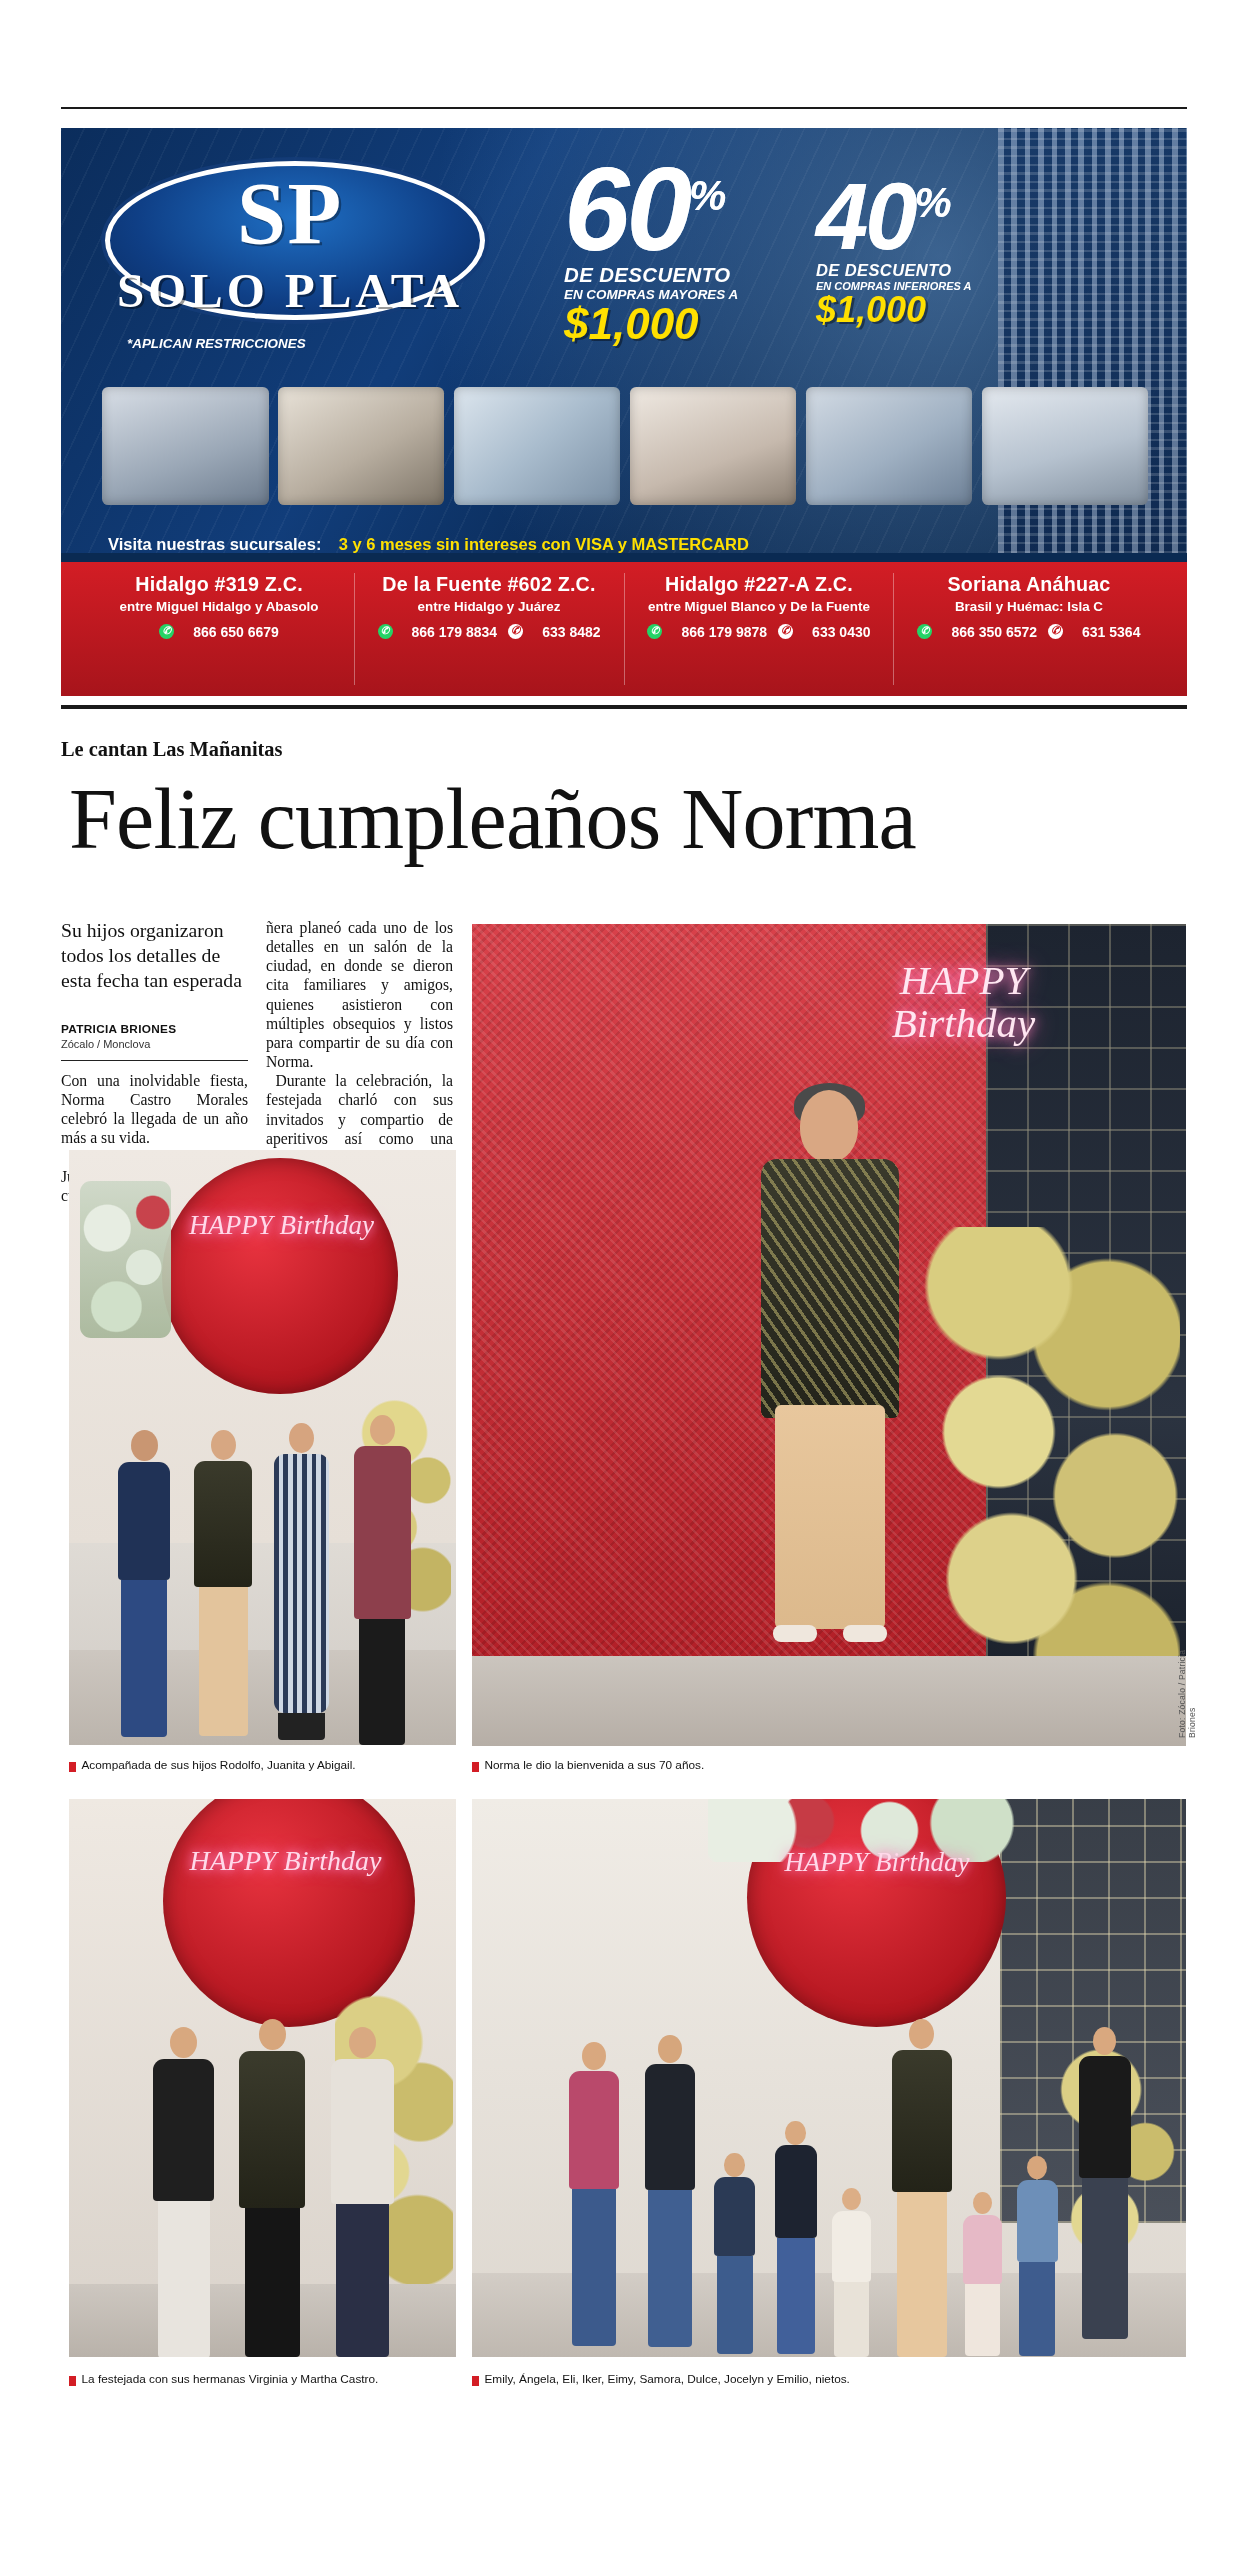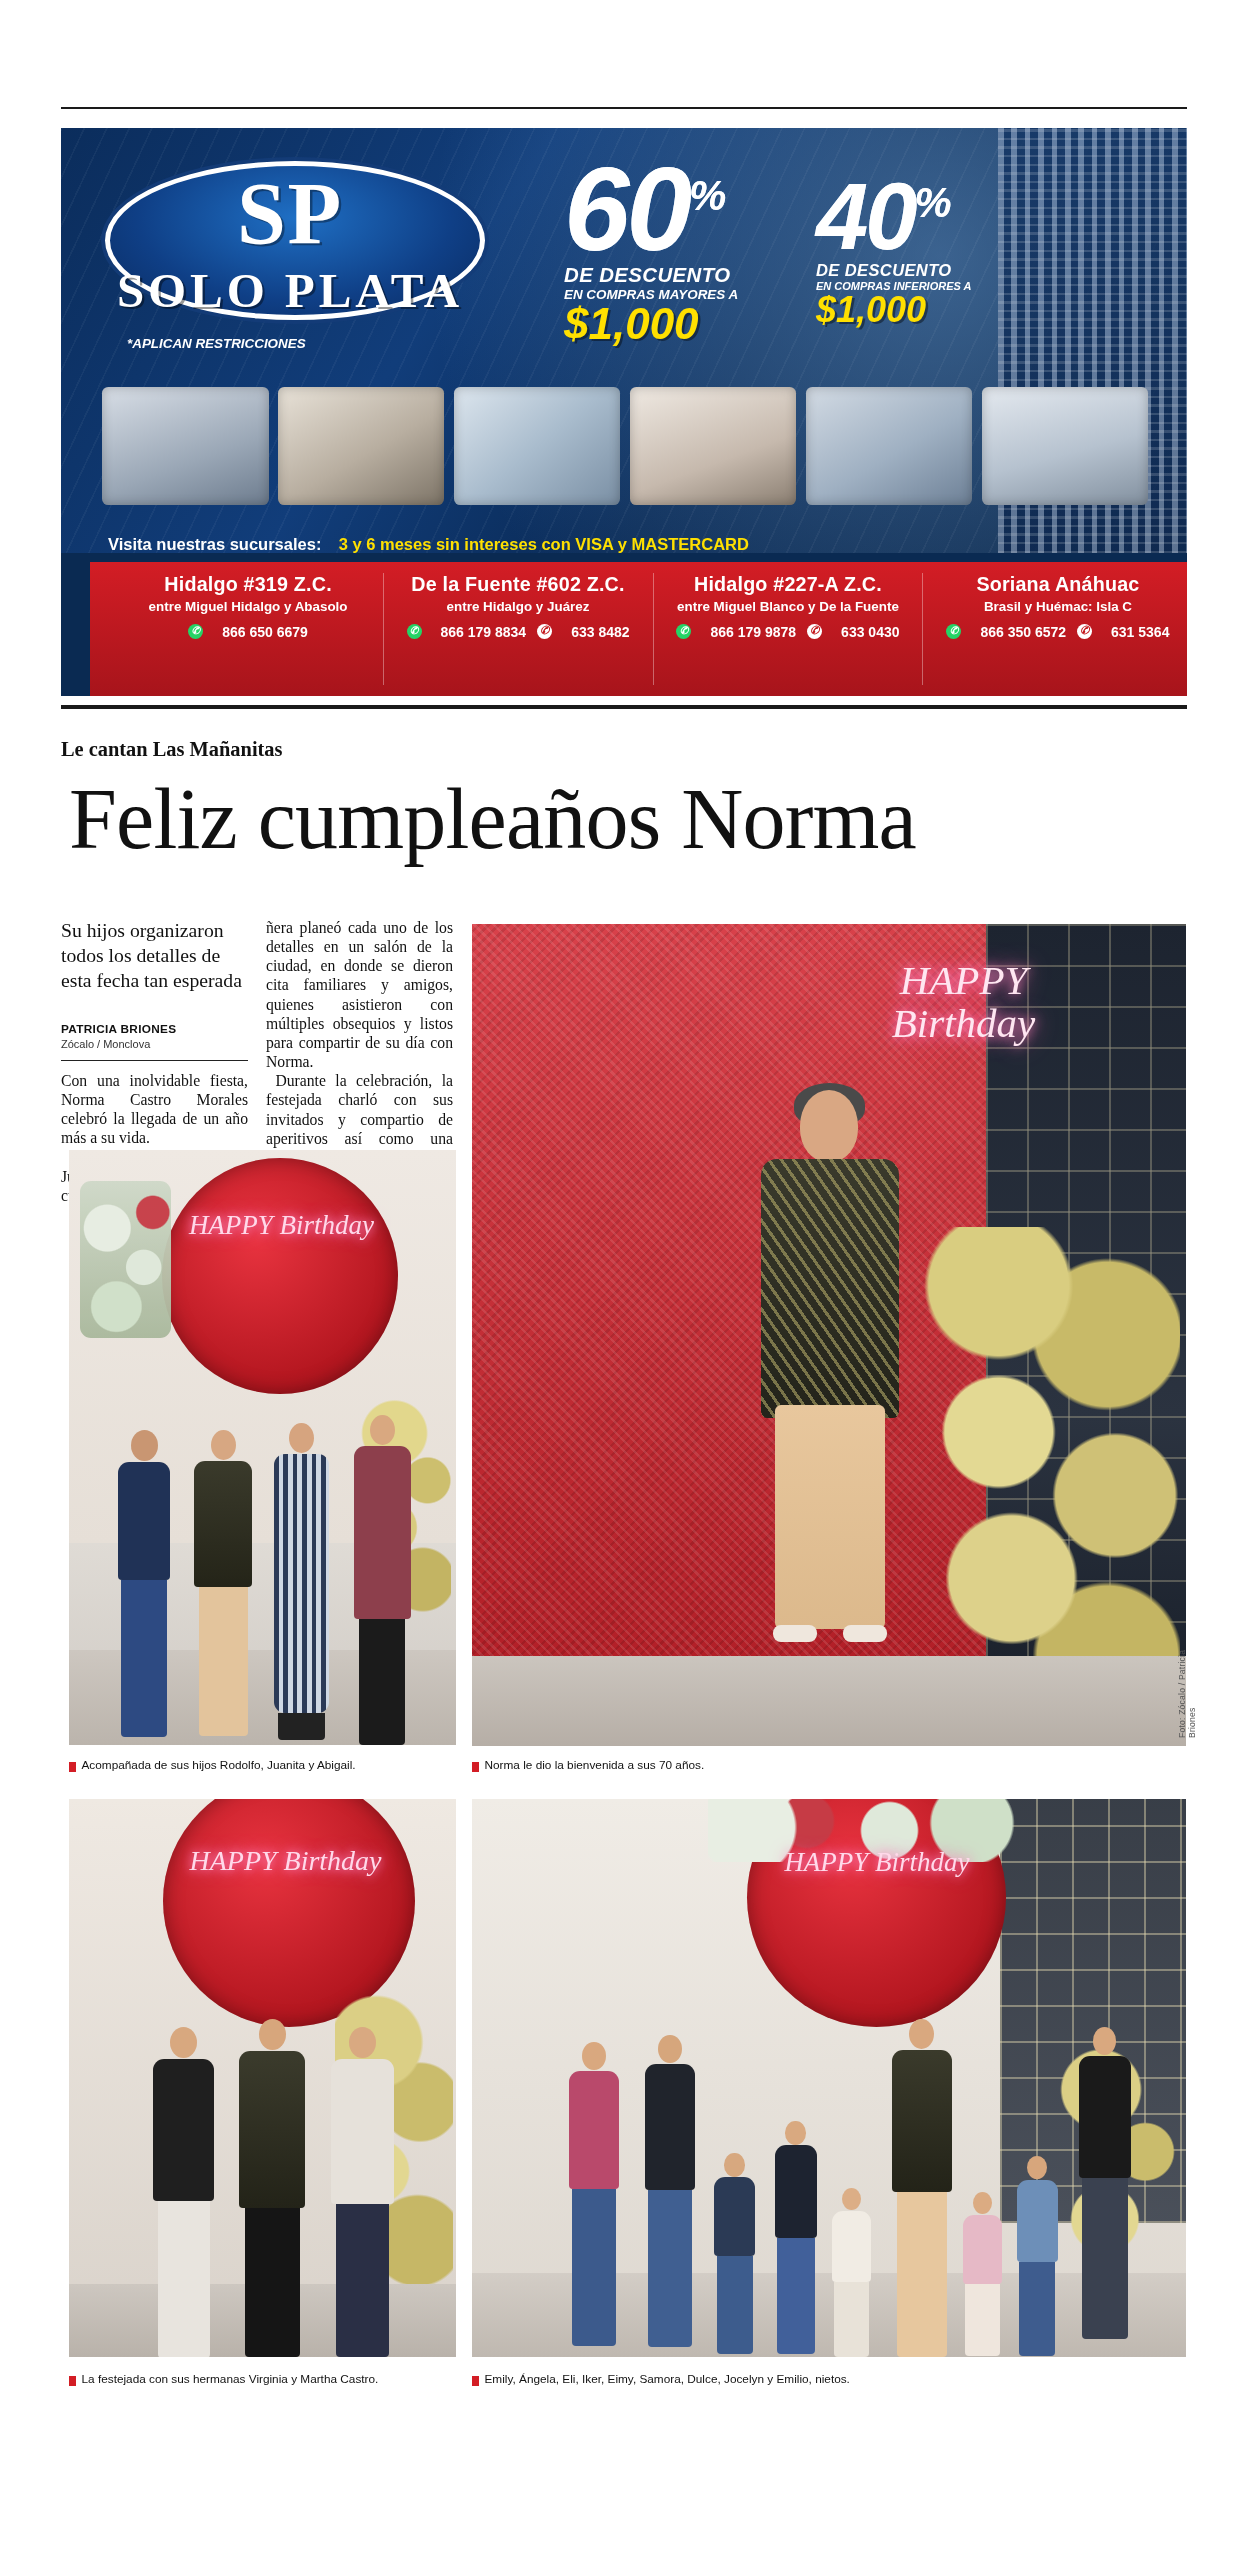--- a/index.html
+++ b/index.html
@@ -233,21 +233,20 @@
     font-weight: bold;
     font-size: 16.5px;
     box-sizing: border-box;
   }
   .ad-branches .yellow { color: #ffe000; }
   .ad-red {
     position: absolute;
     left: 0; top: 434px;
     width: 100%; height: 134px;
     background: linear-gradient(180deg,#d31d25,#a7141b);
-    margin-left: 29px;
   }
   .stores {
     position: absolute;
     left: 0; top: 0; width: 100%; height: 100%;
     display: flex;
     font-family: "Liberation Sans", sans-serif;
     color: #fff;
     box-sizing: border-box;
     padding: 11px 23.6px;
   }

